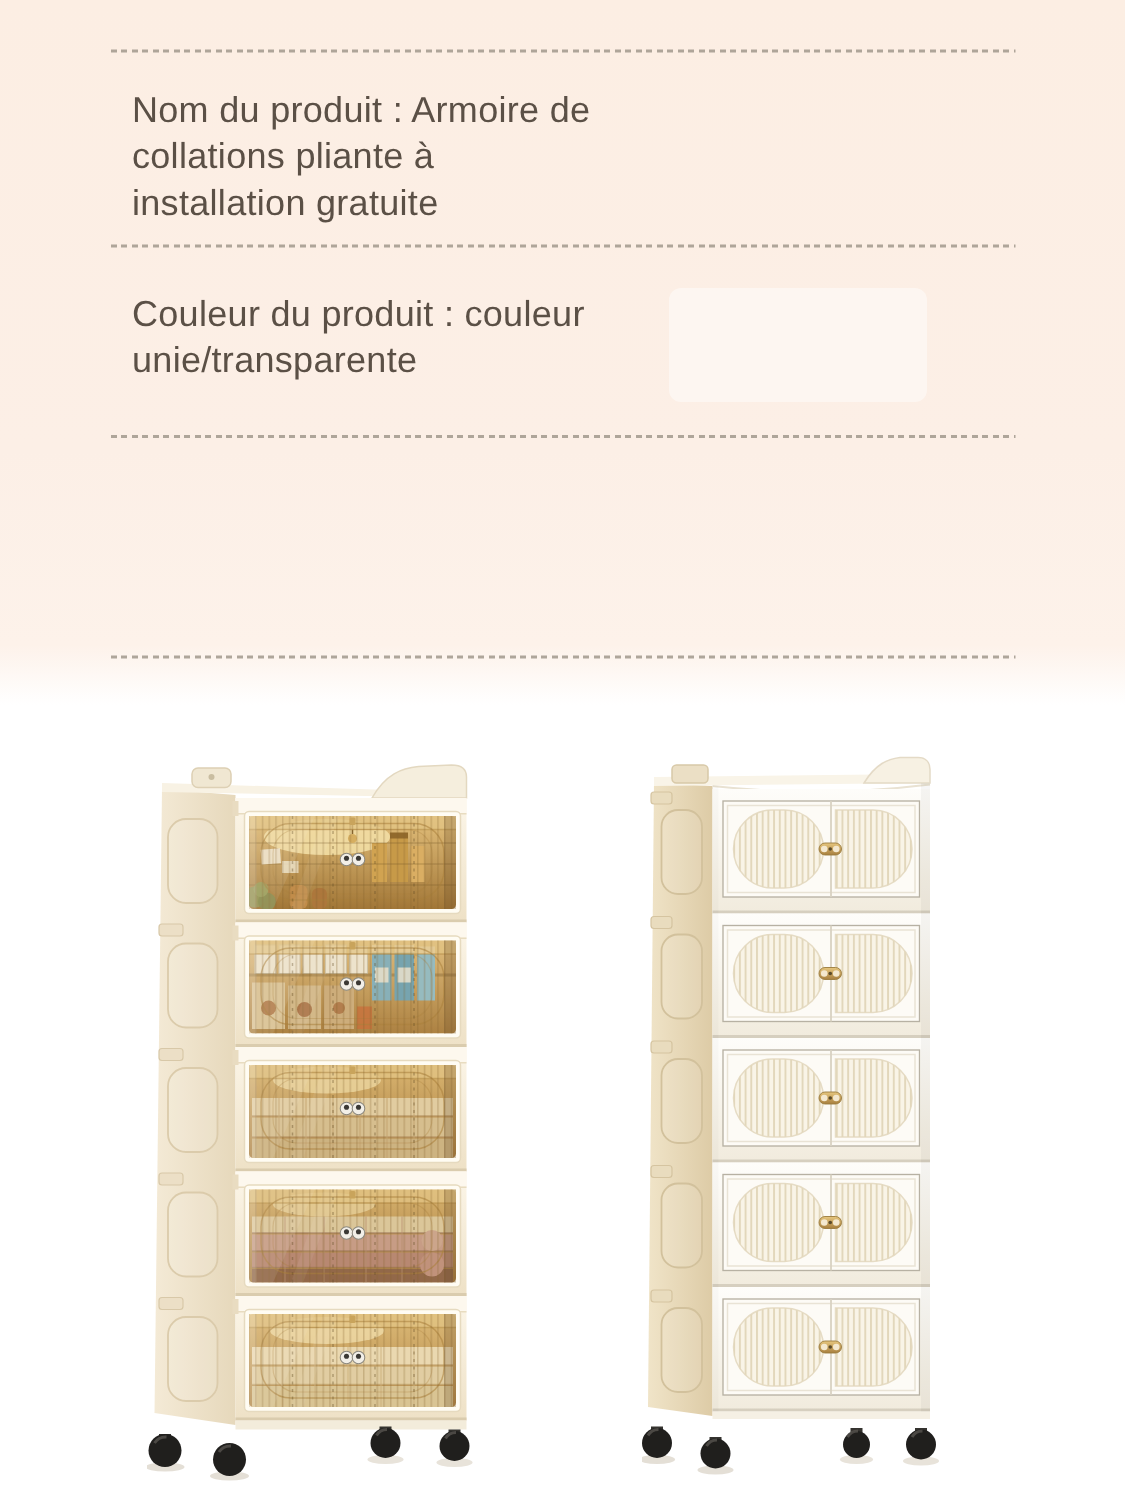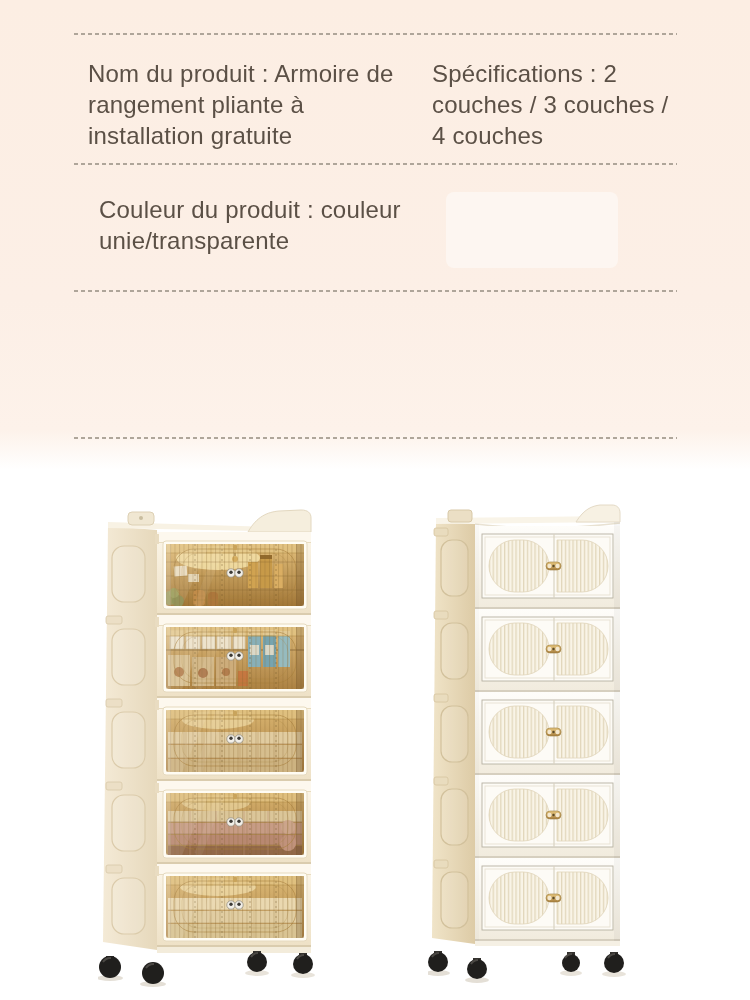--- a/index.html
+++ b/index.html
@@ -36,26 +36,23 @@
 <div class="page">
 
   <div class="divider" style="top:33px"></div>
   <div class="divider" style="top:163px"></div>
   <div class="divider" style="top:290px"></div>
   <div class="divider" style="top:437px"></div>
 
   <div class="patch"></div>
 
   <div class="txt" style="left:88px;top:58px;width:360px">Nom du produit : Armoire de
-rangement pliante à
+collations pliante à
 installation gratuite</div>
-  <div class="txt" style="left:432px;top:58px;width:250px">Spécifications : 2
-couches / 3 couches /
-4 couches</div>
-  <div class="txt" style="left:99px;top:194px;width:360px">Couleur du produit : couleur
+  <div class="txt" style="left:88px;top:194px;width:360px">Couleur du produit : couleur
 unie/transparente</div>
 
   <div class="gallery">
 
   <svg id="left-cab" width="225" height="500" viewBox="0 0 225 500">
     <defs>
       <linearGradient id="lcSide" x1="0" y1="0" x2="1" y2="0">
         <stop offset="0" stop-color="#f4ead6"></stop>
             <stop offset="1" stop-color="#e6d8bb"></stop>
       </linearGradient>

